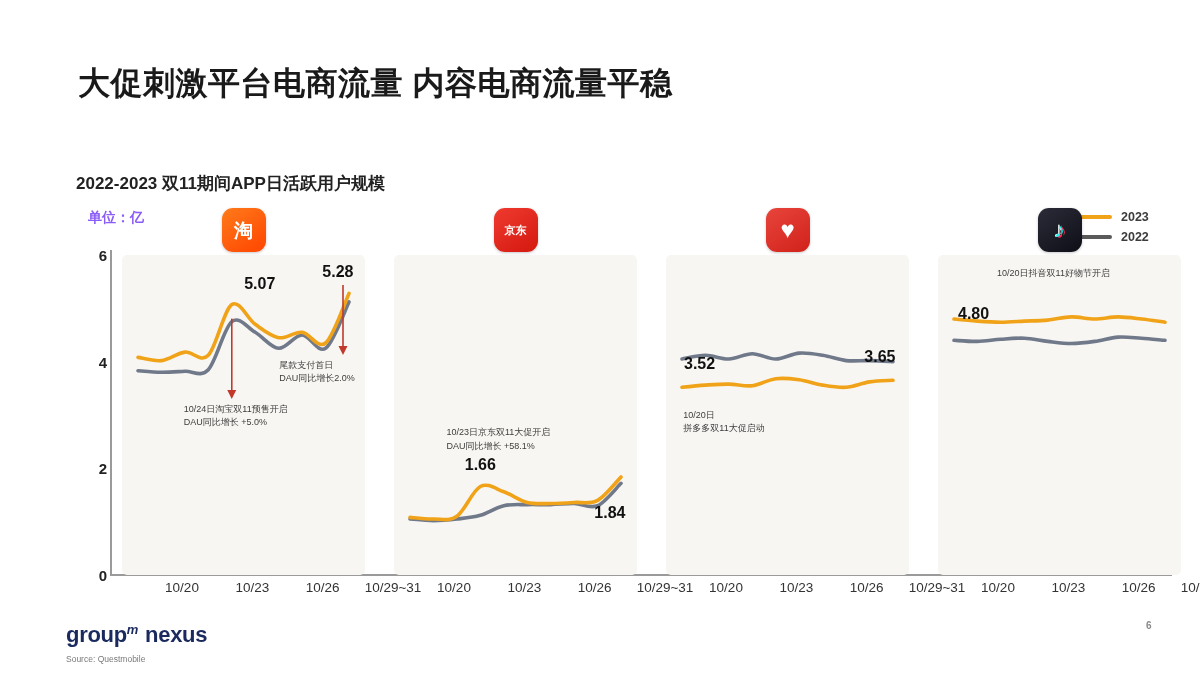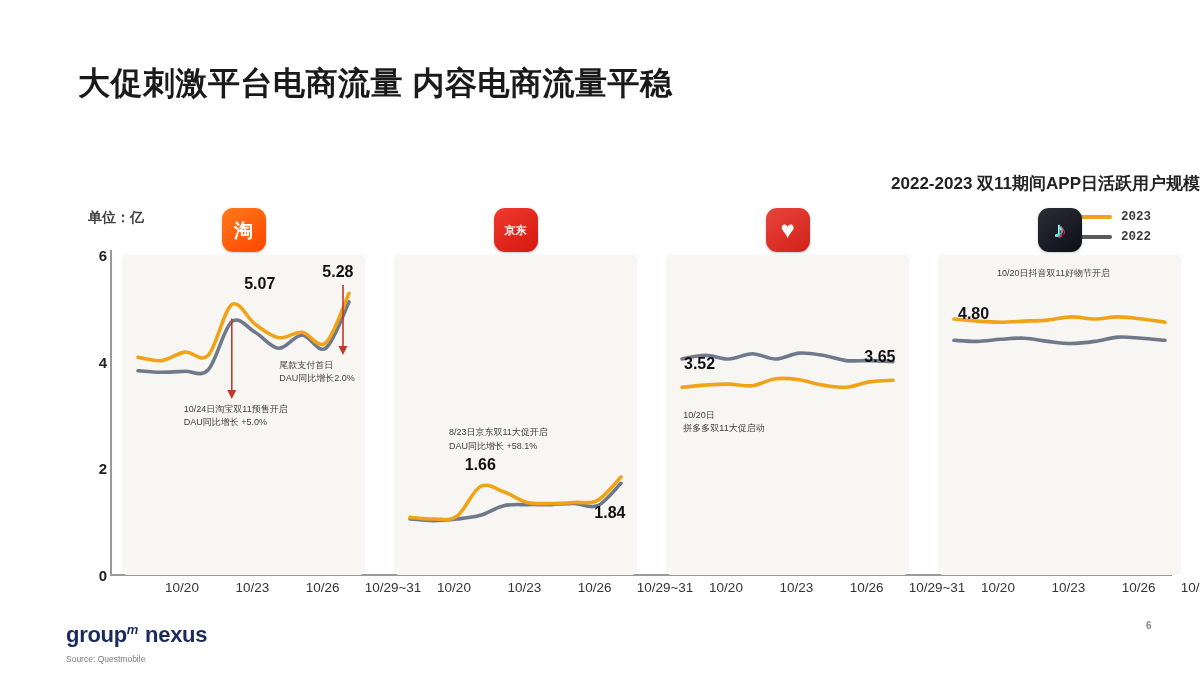--- a/index.html
+++ b/index.html
@@ -11,32 +11,32 @@
   #slide{position:relative;width:1200px;height:543px;}
 
   .slide-title{
     position:absolute;left:78px;top:62px;
     font-size:32px;font-weight:bold;color:#1a1a1a;
     letter-spacing:.5px;white-space:nowrap;
   }
 
   .chart-title{
     position:absolute;left:0;top:172px;width:1200px;
-    text-align:right;font-size:17px;font-weight:bold;color:#222;
+    text-align:left;font-size:17px;font-weight:bold;color:#222;
     padding-left:76px;box-sizing:border-box;
   }
 
   .unit-label{
     position:absolute;left:88px;top:209px;
-    font-size:14px;font-weight:bold;color:#404040;
+    font-size:14px;font-weight:bold;color:#8b5cf6;
   }
 
   
   .legend{position:absolute;left:1078px;top:208px;}
-  .legend-row{display:flex;align-items:center;height:17px;margin-bottom:3px;font-family:Liberation Mono, monospace;}
+  .legend-row{display:flex;align-items:center;height:17px;margin-bottom:3px;}
   .legend-swatch{width:34px;height:4px;border-radius:2px;margin-right:9px;}
   .legend-text{font-size:12.5px;color:#3b3b3b;font-weight:bold;}
 
   
   .plot{position:absolute;left:112px;top:255px;width:1060px;height:320px;}
   .yaxis{position:absolute;left:85px;top:245px;width:22px;height:340px;}
   .ytick{position:absolute;right:0;font-size:15px;color:#222;font-weight:bold;
          transform:translateY(-50%);}
   .axis-line{position:absolute;left:110px;top:250px;width:2px;height:325px;background:#9a9a9a;}
   .axis-baseline{position:absolute;left:110px;top:574px;width:1062px;height:2px;background:#9a9a9a;}
@@ -136,21 +136,21 @@
         <div class="brand-icon" style="left: 99.5px; background: linear-gradient(145deg, rgb(239, 58, 48), rgb(212, 24, 14));">
           <span class="glyph" style="font-size: 11px;">京东</span>
         </div>
         <svg width="243" height="320">
           <path d="M16.0,264.0 C19.9,264.3 31.6,265.6 39.4,265.6 C47.3,265.6 55.1,264.9 62.9,264.0 C70.7,263.1 78.5,262.5 86.3,260.3 C94.1,258.0 102.0,252.4 109.8,250.7 C117.6,248.9 125.4,249.8 133.2,249.6 C141.0,249.4 148.9,249.8 156.7,249.6 C164.5,249.4 172.3,248.4 180.1,248.5 C187.9,248.7 195.7,254.0 203.6,250.7 C211.4,247.3 223.1,232.0 227.0,228.3" fill="none" stroke="#70798a" stroke-width="3.6" stroke-linecap="round" stroke-linejoin="round"></path>
           <path d="M16.0,262.4 C19.9,262.7 31.6,264.2 39.4,264.0 C47.3,263.8 55.1,266.8 62.9,261.3 C70.7,255.9 78.5,235.6 86.3,231.5 C94.1,227.4 102.0,234.1 109.8,236.8 C117.6,239.5 125.4,245.5 133.2,247.5 C141.0,249.4 148.9,248.5 156.7,248.5 C164.5,248.5 172.3,248.0 180.1,247.5 C187.9,246.9 195.7,249.6 203.6,245.3 C211.4,241.1 223.1,225.8 227.0,221.9" fill="none" stroke="#f0a319" stroke-width="3.6" stroke-linecap="round" stroke-linejoin="round"></path>
         </svg>
         <div class="vlabel" style="left: 86.3333px; top: 201.467px; transform: translateX(-50%);">1.66</div>
         <div class="vlabel" style="left: 219px; top: 205px; transform: translateX(-60%); margin-top: 44px;">1.84</div>
         <div class="note" style="left: 104.333px; top: 171.467px; transform: translateX(-50%);">
-          <div>8/23日京东双11大促开启</div>
+          <div>10/23日京东双11大促开启</div>
           <div>DAU同比增长 +58.1%</div>
         </div>
       </div>
       <div class="panel" style="left: 554px; width: 243px;">
         <div class="brand-icon" style="left: 99.5px; background: linear-gradient(145deg, rgb(232, 69, 60), rgb(208, 33, 26));">
           <span class="glyph" style="font-size: 24px;">♥</span>
         </div>
         <svg width="243" height="320">
           <path d="M16.0,104.0 C19.9,103.4 31.6,100.3 39.4,100.3 C47.3,100.3 55.1,104.3 62.9,104.0 C70.7,103.7 78.5,98.7 86.3,98.7 C94.1,98.7 102.0,104.1 109.8,104.0 C117.6,103.9 125.4,98.8 133.2,98.1 C141.0,97.5 148.9,99.0 156.7,100.3 C164.5,101.5 172.3,104.7 180.1,105.6 C187.9,106.5 195.7,105.4 203.6,105.6 C211.4,105.8 223.1,106.5 227.0,106.7" fill="none" stroke="#70798a" stroke-width="3.6" stroke-linecap="round" stroke-linejoin="round"></path>
           <path d="M16.0,132.3 C19.9,131.9 31.6,130.7 39.4,130.1 C47.3,129.6 55.1,129.0 62.9,129.1 C70.7,129.2 78.5,131.6 86.3,130.7 C94.1,129.8 102.0,124.7 109.8,123.7 C117.6,122.8 125.4,123.7 133.2,124.8 C141.0,125.9 148.9,128.9 156.7,130.1 C164.5,131.4 172.3,132.8 180.1,132.3 C187.9,131.7 195.7,128.1 203.6,126.9 C211.4,125.8 223.1,125.6 227.0,125.3" fill="none" stroke="#f0a319" stroke-width="3.6" stroke-linecap="round" stroke-linejoin="round"></path>

